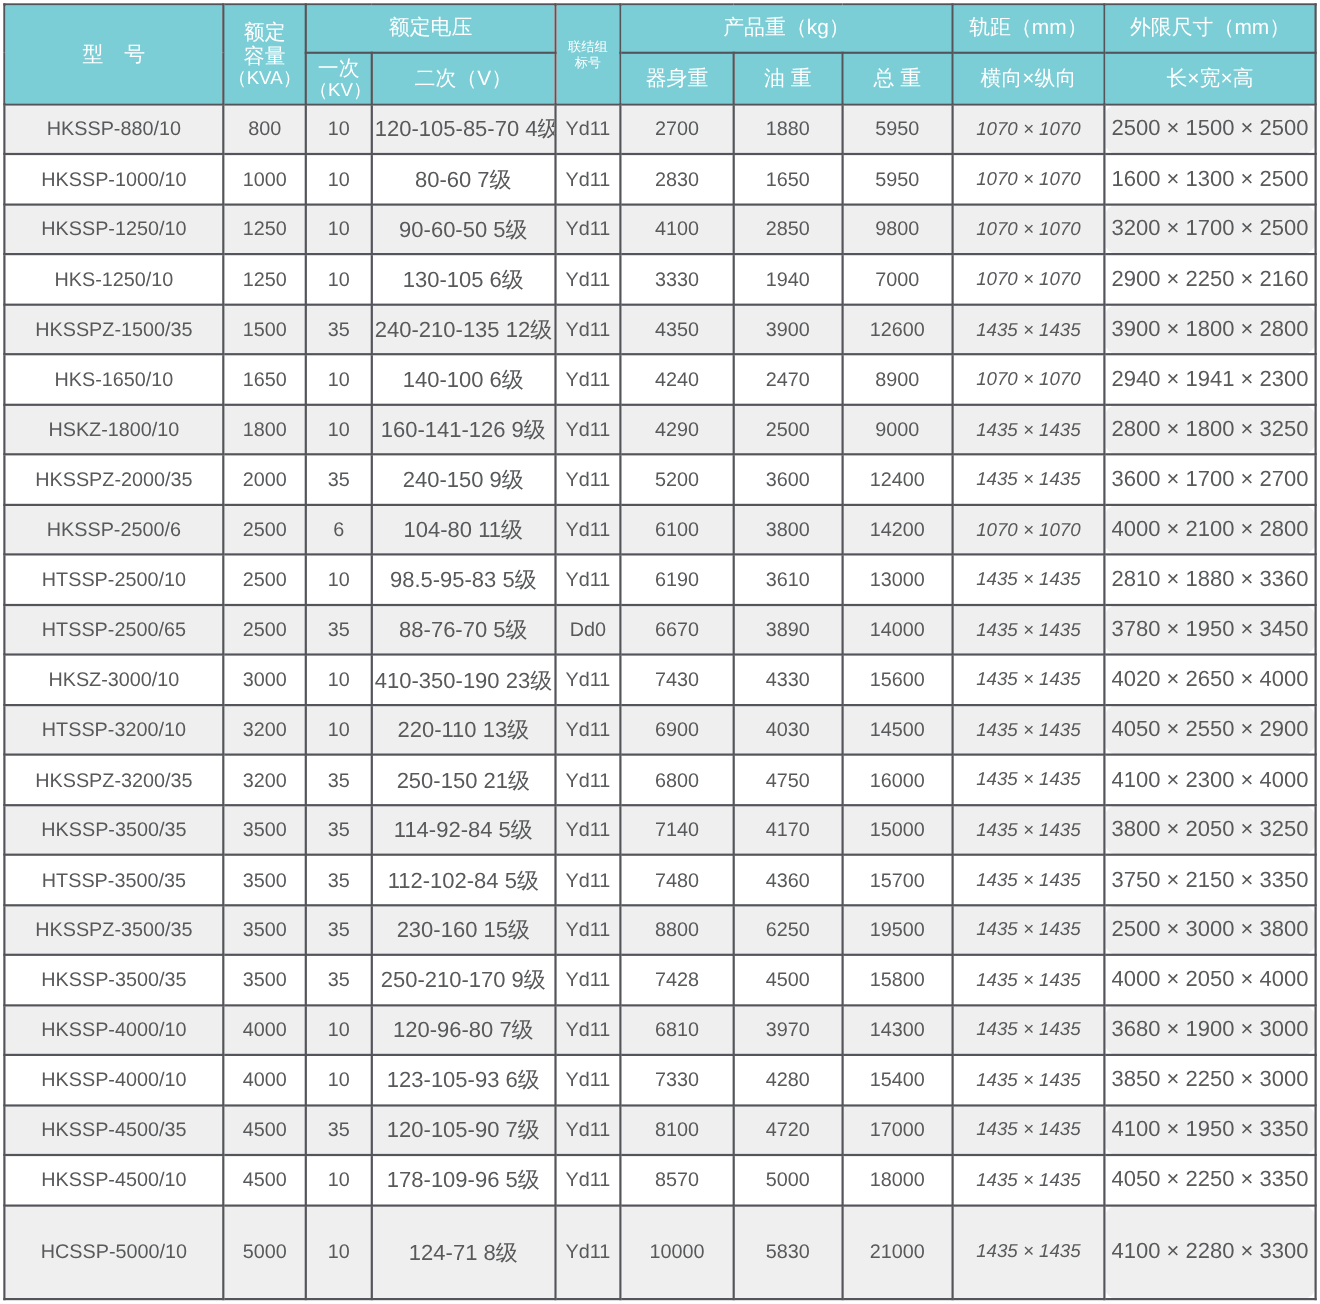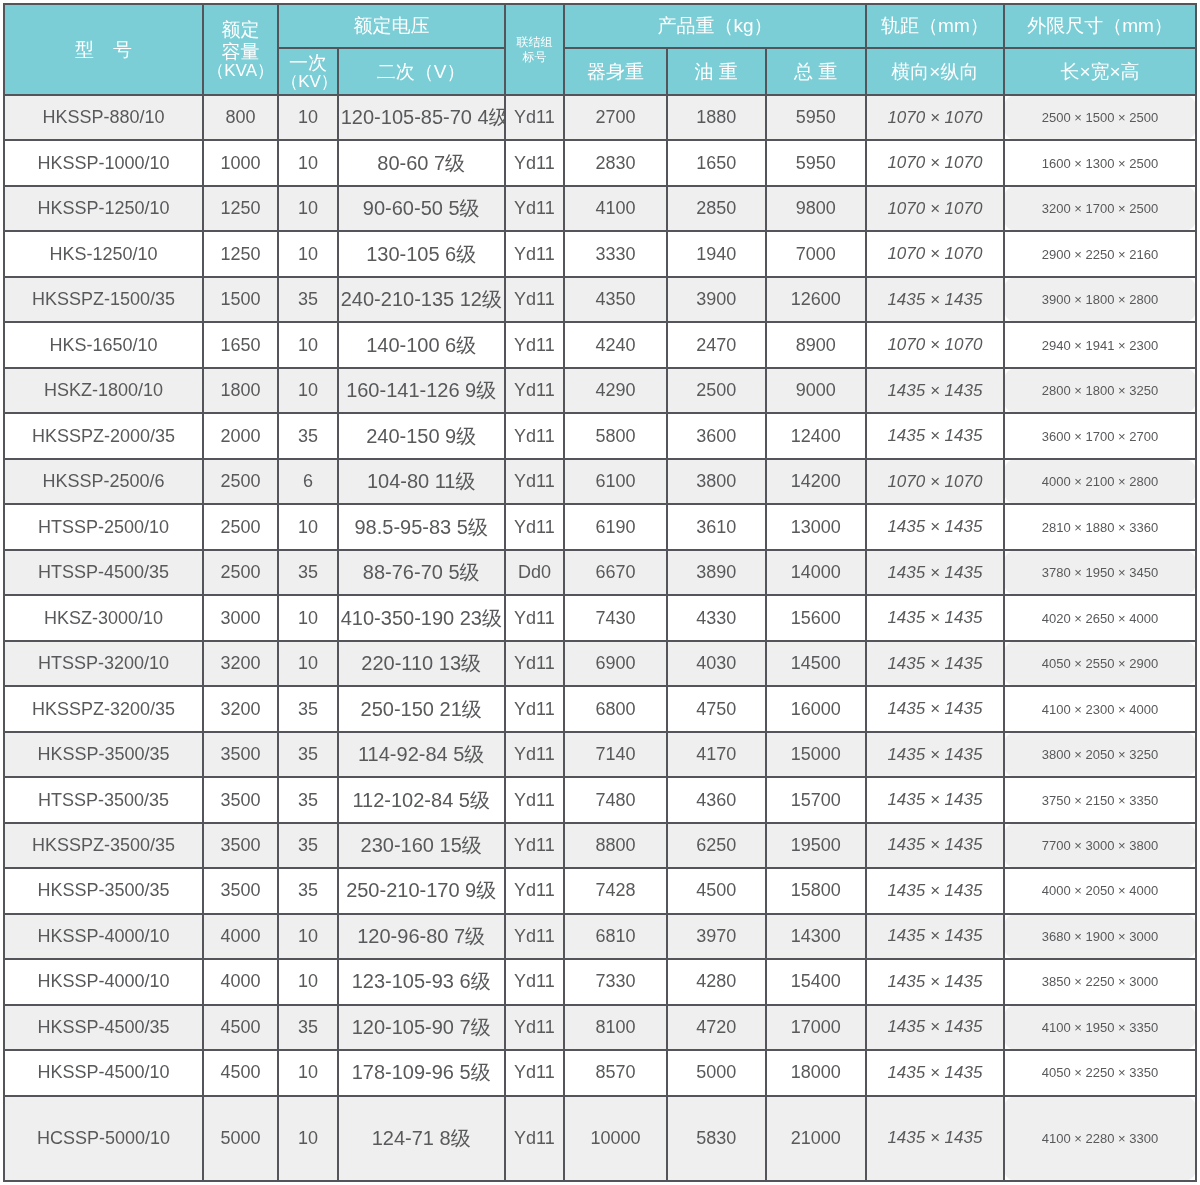--- a/index.html
+++ b/index.html
@@ -37,21 +37,21 @@
   thead .conn{font-size:12px;line-height:1.2;}
   tbody tr{height:32px;background:var(--row-bg,#fff);}
   tbody tr:nth-child(odd){background:var(--stripe,#efefef);}
   tbody tr:last-child{height:60px;}
   tbody td{
     color:var(--text,#58595b);
     font-size:18px;white-space:nowrap;
   }
   td.c3{font-size:20px;}
   td.c8{font-size:17px;font-style:italic;}
-  td.c9{font-size:13px;border-radius:12px;}
+  td.c9{font-size:20px;border-radius:12px;}
 </style>
 </head>
 <body>
 
 <div class="page">
   <table class="spec">
     <colgroup>
       <col style="width:16.7%">
       <col style="width:6.3%">
       <col style="width:5.0%">
@@ -179,21 +179,21 @@
           <td class="c7">9000</td>
           <td class="c8">1435 × 1435</td>
           <td class="c9">2800 × 1800 × 3250</td>
         </tr>
         <tr>
           <td class="c0">HKSSPZ-2000/35</td>
           <td class="c1">2000</td>
           <td class="c2">35</td>
           <td class="c3">240-150 9级</td>
           <td class="c4">Yd11</td>
-          <td class="c5">5800</td>
+          <td class="c5">5200</td>
           <td class="c6">3600</td>
           <td class="c7">12400</td>
           <td class="c8">1435 × 1435</td>
           <td class="c9">3600 × 1700 × 2700</td>
         </tr>
         <tr>
           <td class="c0">HKSSP-2500/6</td>
           <td class="c1">2500</td>
           <td class="c2">6</td>
           <td class="c3">104-80 11级</td>
@@ -210,21 +210,21 @@
           <td class="c2">10</td>
           <td class="c3">98.5-95-83 5级</td>
           <td class="c4">Yd11</td>
           <td class="c5">6190</td>
           <td class="c6">3610</td>
           <td class="c7">13000</td>
           <td class="c8">1435 × 1435</td>
           <td class="c9">2810 × 1880 × 3360</td>
         </tr>
         <tr>
-          <td class="c0">HTSSP-4500/35</td>
+          <td class="c0">HTSSP-2500/65</td>
           <td class="c1">2500</td>
           <td class="c2">35</td>
           <td class="c3">88-76-70 5级</td>
           <td class="c4">Dd0</td>
           <td class="c5">6670</td>
           <td class="c6">3890</td>
           <td class="c7">14000</td>
           <td class="c8">1435 × 1435</td>
           <td class="c9">3780 × 1950 × 3450</td>
         </tr>
@@ -291,21 +291,21 @@
         <tr>
           <td class="c0">HKSSPZ-3500/35</td>
           <td class="c1">3500</td>
           <td class="c2">35</td>
           <td class="c3">230-160 15级</td>
           <td class="c4">Yd11</td>
           <td class="c5">8800</td>
           <td class="c6">6250</td>
           <td class="c7">19500</td>
           <td class="c8">1435 × 1435</td>
-          <td class="c9">7700 × 3000 × 3800</td>
+          <td class="c9">2500 × 3000 × 3800</td>
         </tr>
         <tr>
           <td class="c0">HKSSP-3500/35</td>
           <td class="c1">3500</td>
           <td class="c2">35</td>
           <td class="c3">250-210-170 9级</td>
           <td class="c4">Yd11</td>
           <td class="c5">7428</td>
           <td class="c6">4500</td>
           <td class="c7">15800</td>

